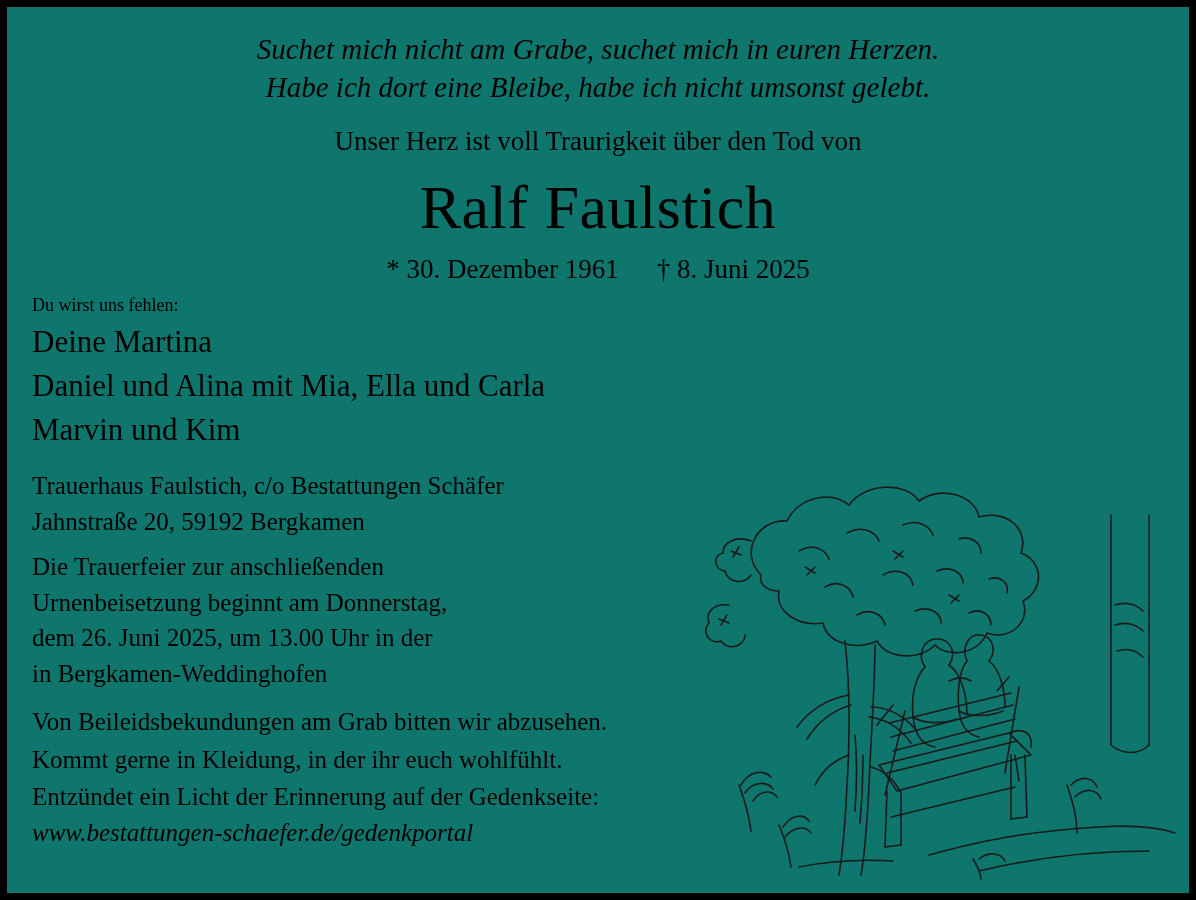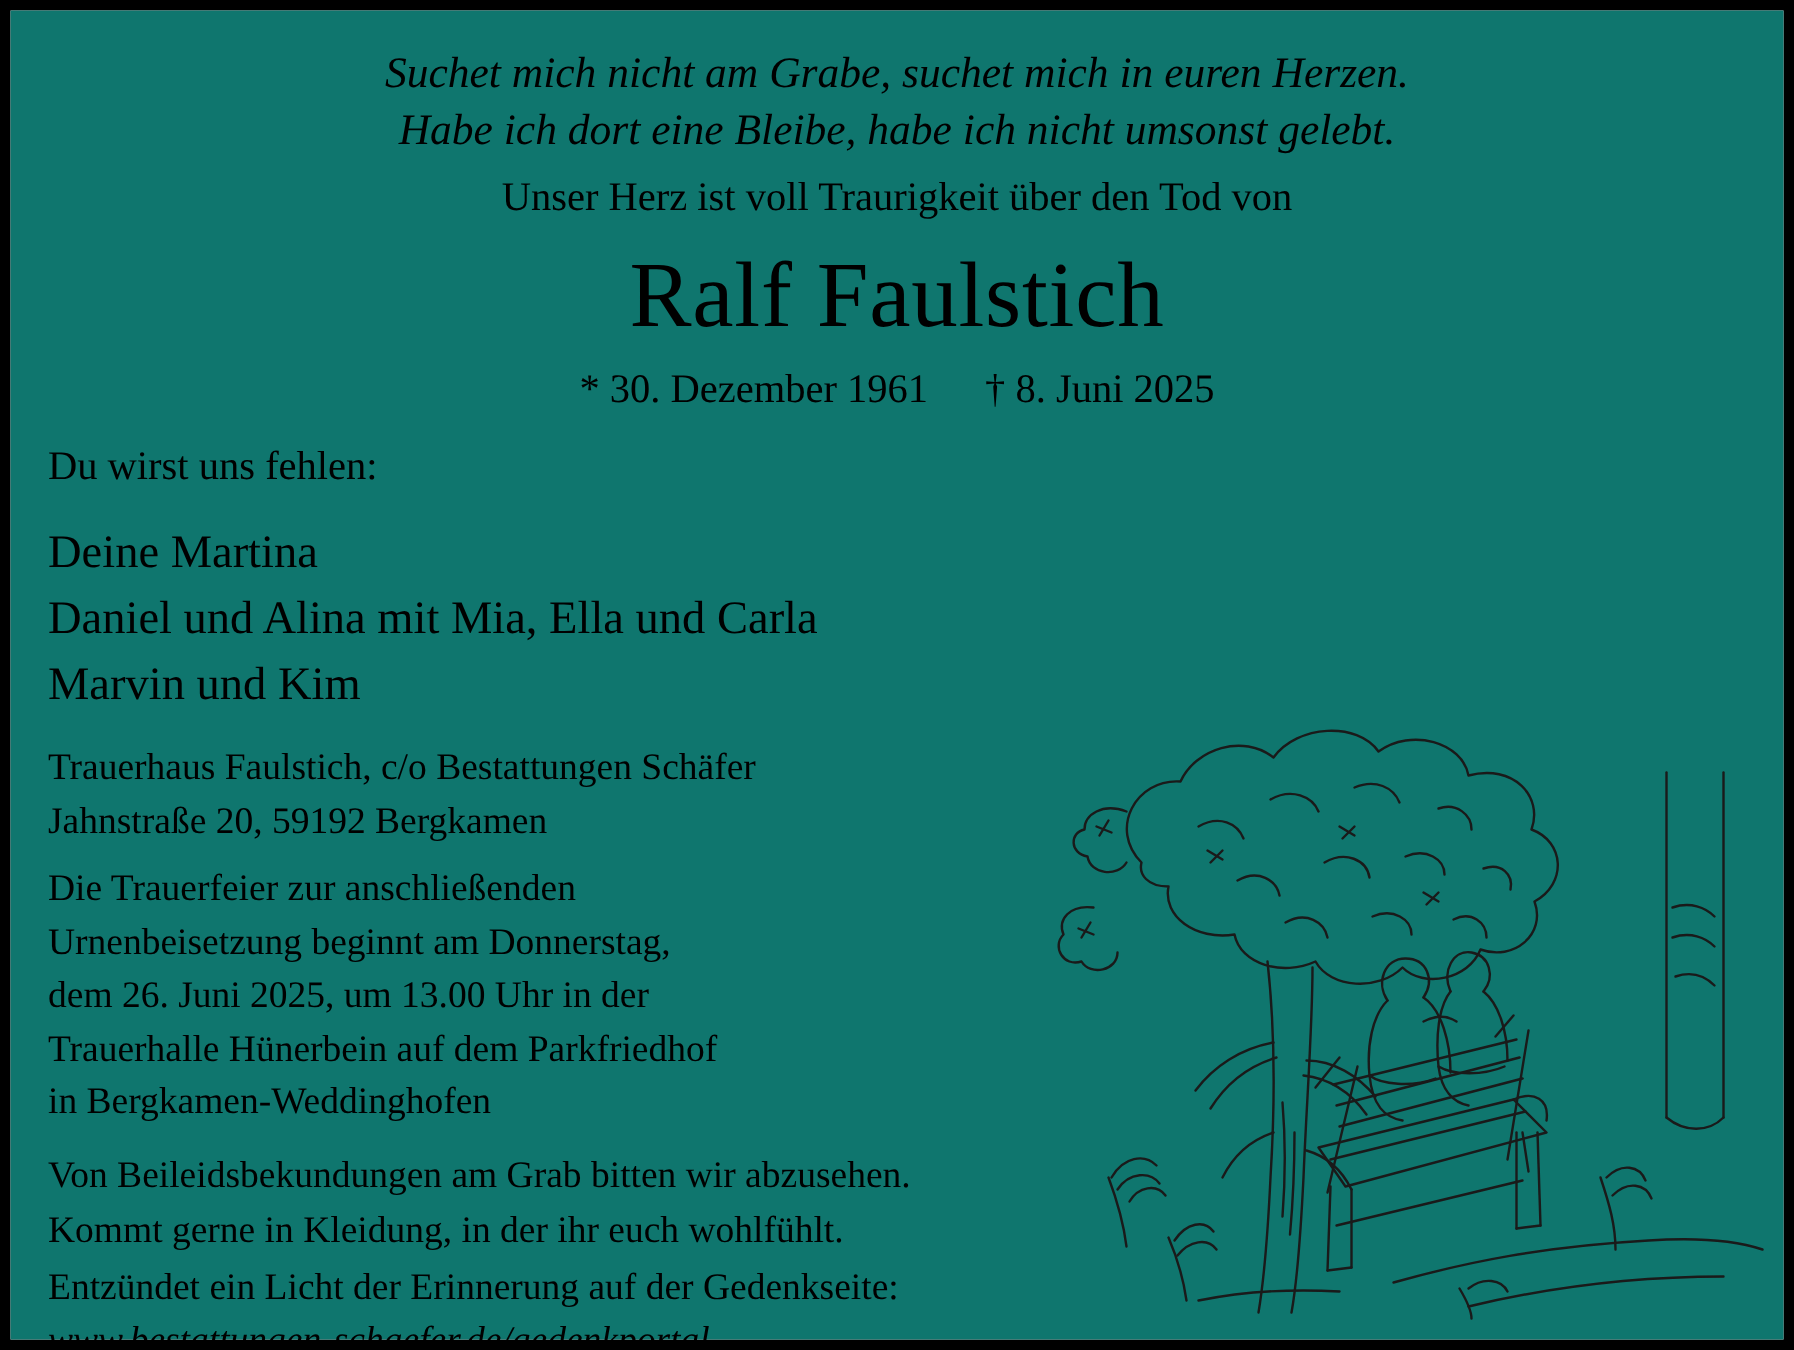--- a/index.html
+++ b/index.html
@@ -33,21 +33,21 @@
     text-align: center;
     font-style: italic;
     font-size: 29px;
     line-height: 1.3;
     margin-top: 24px;
   }
   .verse div { white-space: nowrap; }
   .intro {
     text-align: center;
     font-size: 27px;
-    margin-top: 10px;
+    margin-top: 20px;
   }
   .name {
     text-align: center;
     font-size: 62px;
     line-height: 1.05;
     margin-top: 18px;
     letter-spacing: 0.5px;
   }
   .dates {
     text-align: center;
@@ -57,22 +57,22 @@
   .dates .birth { margin-right: 38px; }
 
   
   .body-text {
     position: absolute;
     left: 25px;
     top: 288px;
     width: 700px;
   }
   .lead {
-    font-size: 27px;
-    margin-bottom: 20px;
+    font-size: 18px;
+    margin-bottom: 4px;
   }
   .family {
     font-size: 31px;
     line-height: 1.42;
     margin-bottom: 10px;
   }
   .block {
     font-size: 25px;
     line-height: 1.42;
     margin-bottom: 12px;
@@ -129,21 +129,20 @@
 
       <div class="block tight">
         <div>Trauerhaus Faulstich, c/o Bestattungen Schäfer</div>
         <div>Jahnstraße 20, 59192 Bergkamen</div>
       </div>
 
       <div class="block">
         <div>Die Trauerfeier zur anschließenden</div>
         <div>Urnenbeisetzung beginnt am Donnerstag,</div>
         <div>dem 26. Juni 2025, um 13.00 Uhr in der</div>
-        <div>Trauerhalle Hünerbein auf dem Parkfriedhof</div>
         <div>in Bergkamen-Weddinghofen</div>
       </div>
 
       <div class="single">Von Beileidsbekundungen am Grab bitten wir abzusehen.</div>
       <div class="single">Kommt gerne in Kleidung, in der ihr euch wohlfühlt.</div>
       <div class="single">Entzündet ein Licht der Erinnerung auf der Gedenkseite:</div>
       <div class="url">www.bestattungen-schaefer.de/gedenkportal</div>
     </div>
 
     <div class="illustration">

